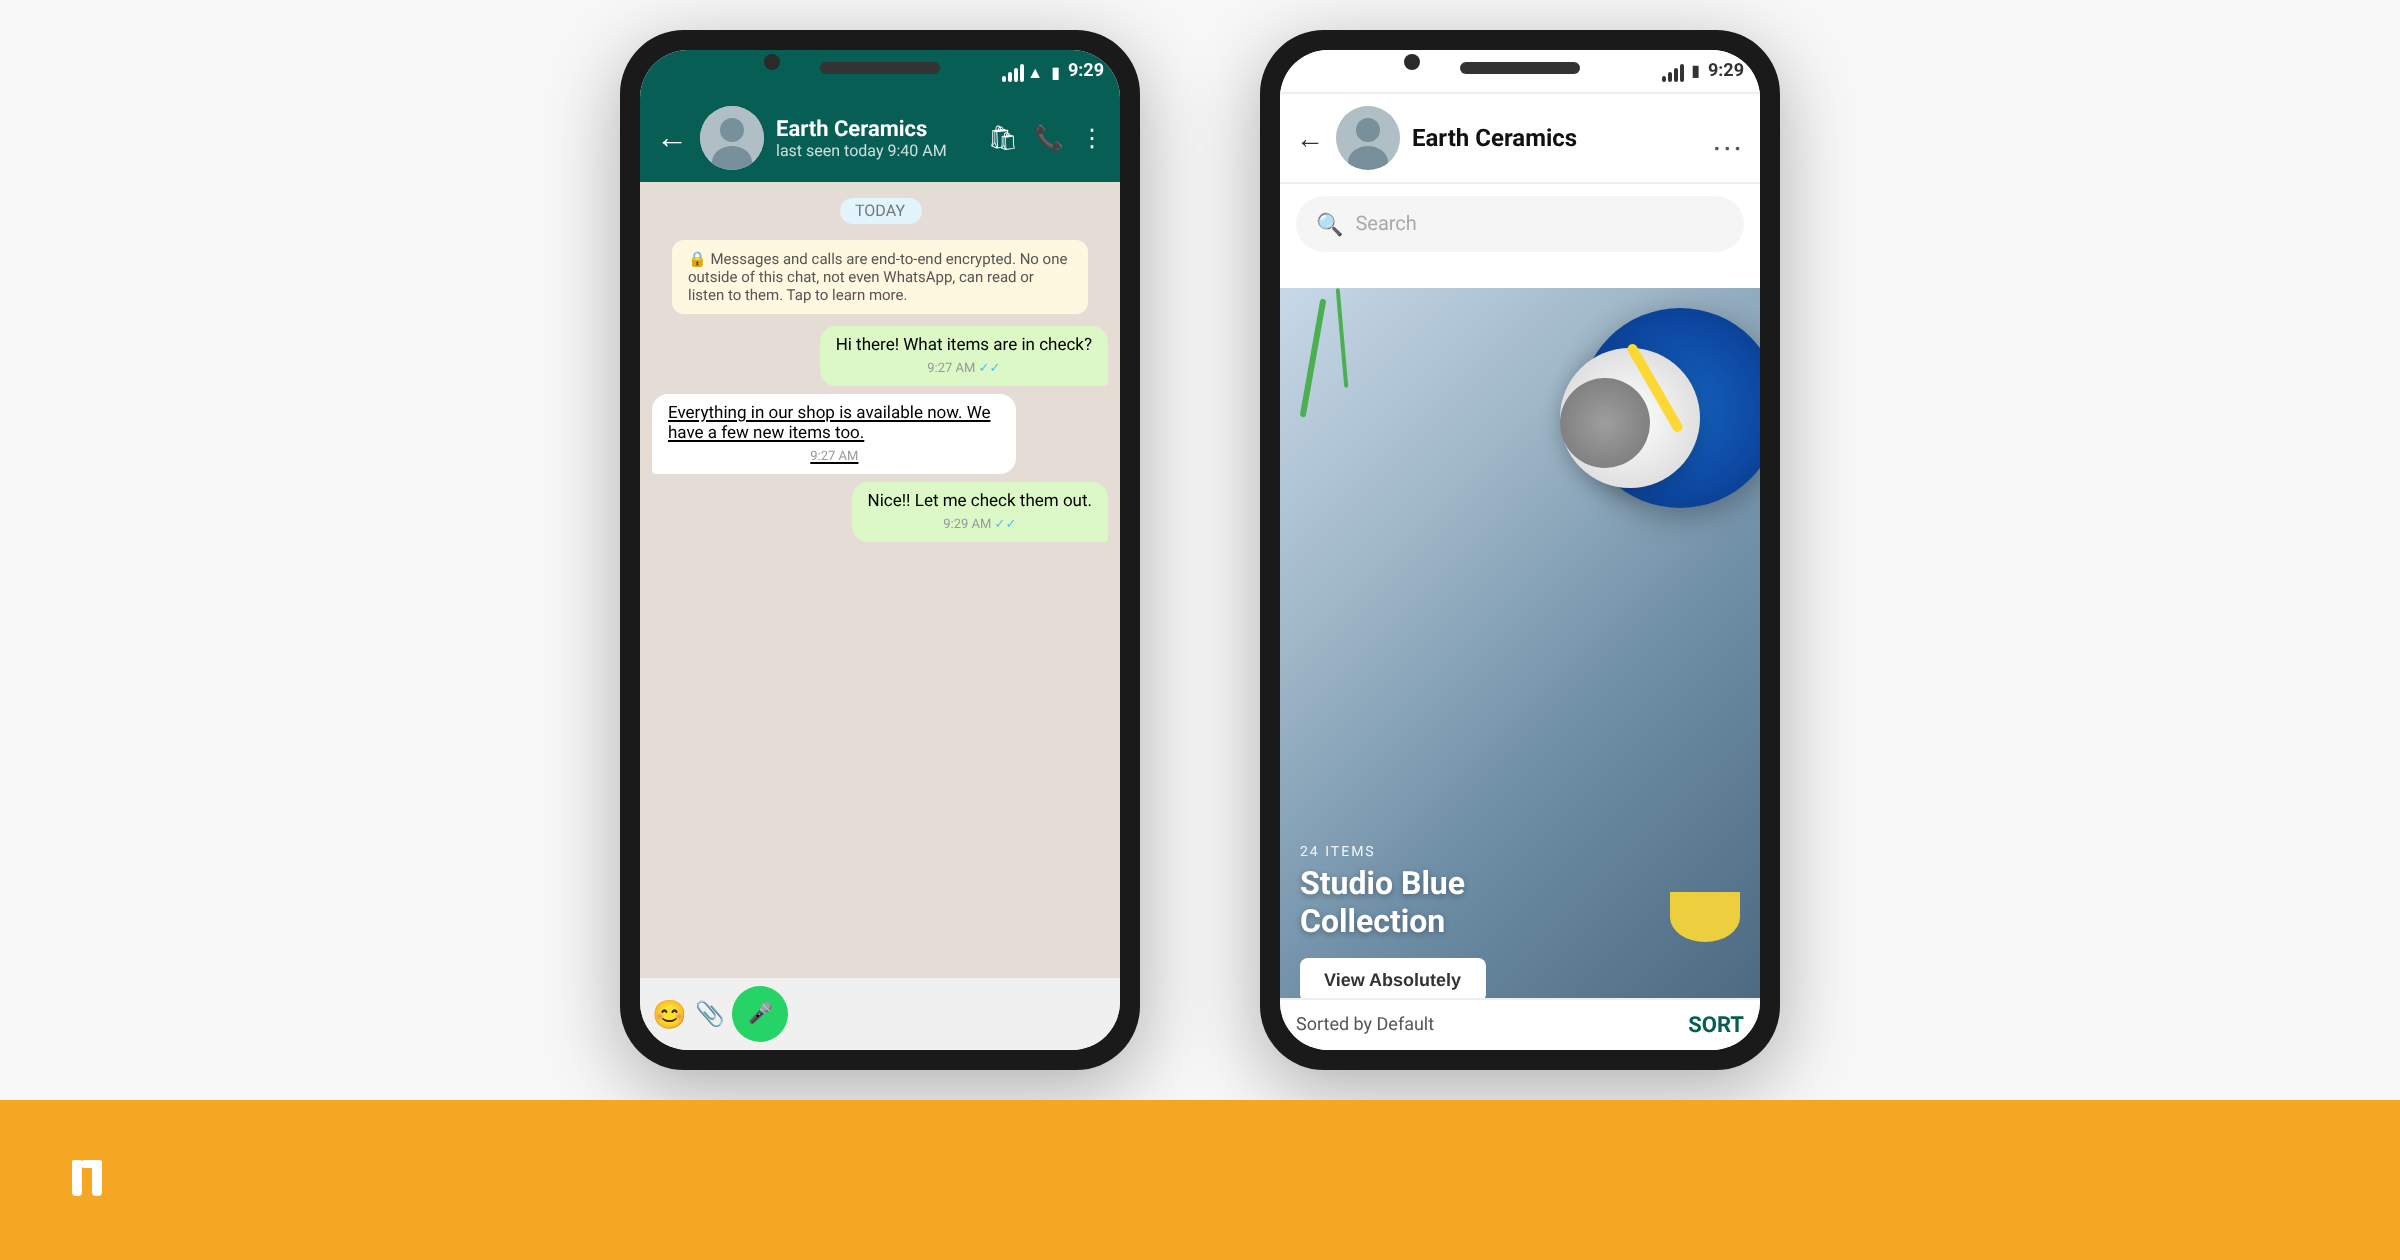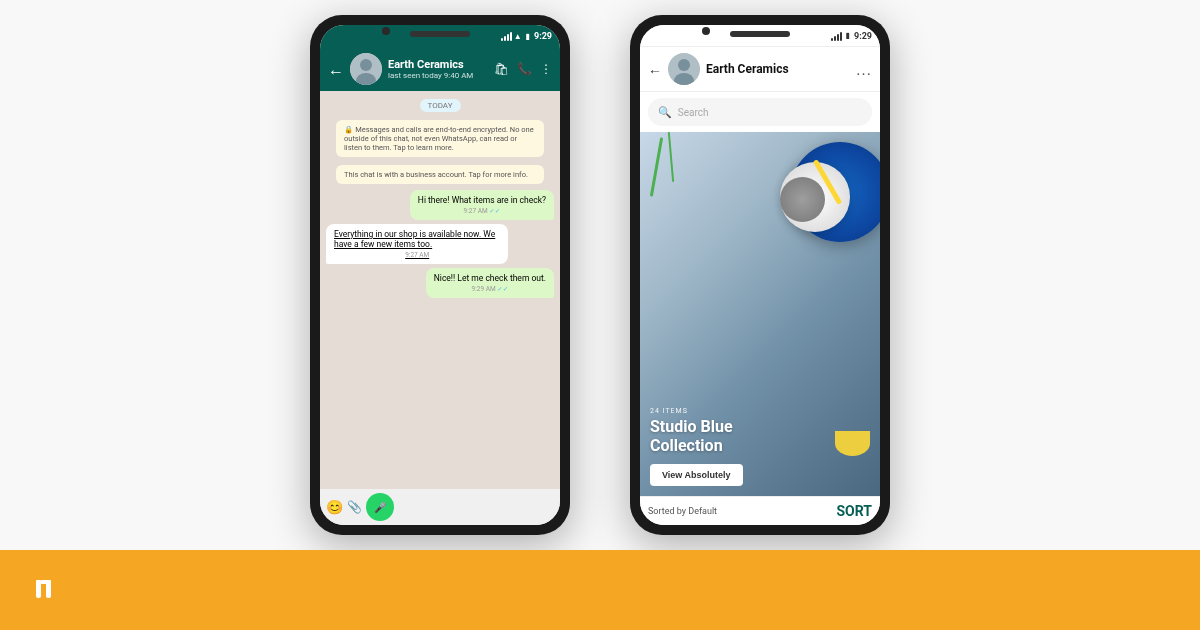--- a/index.html
+++ b/index.html
@@ -328,20 +328,21 @@
 
     .banner-bg {
       width: 100%;
       height: 100%;
       background: linear-gradient(135deg, #c8d8e8 0%, #a0b8c8 30%, #7090a8 60%, #4a6880 100%);
       position: relative;
       display: flex;
       flex-direction: column;
       justify-content: flex-end;
       padding: 10px;
+      margin-top: 12px;
     }
 
     
     .ceramic-decor {
       position: absolute;
       top: 0;
       right: 0;
       width: 100%;
       height: 100%;
       overflow: hidden;
@@ -429,21 +430,21 @@
       border-top: 1px solid #eee;
       flex-shrink: 0;
     }
 
     .sorted-text {
       font-size: 9px;
       color: #555;
     }
 
     .sort-btn {
-      font-size: 14px;
+      font-size: 11px;
       color: #075e54;
       font-weight: bold;
     }
 
     
     .signal-icons {
       display: flex;
       align-items: center;
       gap: 2px;
     }
@@ -503,21 +504,20 @@
           <span>🛍</span>
           <span>📞</span>
           <span>⋮</span>
         </div>
       </div>
 
       <div class="wa-chat">
         <div class="chat-date-badge">TODAY</div>
 
         <div class="chat-system-msg">🔒 Messages and calls are end-to-end encrypted. No one outside of this chat, not even WhatsApp, can read or listen to them. Tap to learn more.</div>
-        <div class="chat-system-msg">This chat is with a business account. Tap for more info.</div>
 
         <div class="chat-bubble bubble-sent">
           <div>Hi there! What items are in check?</div>
           <div class="bubble-time">
             <span>9:27 AM</span> <span class="bubble-time-check">✓✓</span>
           </div>
         </div>
 
         <div class="chat-bubble bubble-received">
           <div>Everything in our shop is available now. We have a few new items too.</div>

